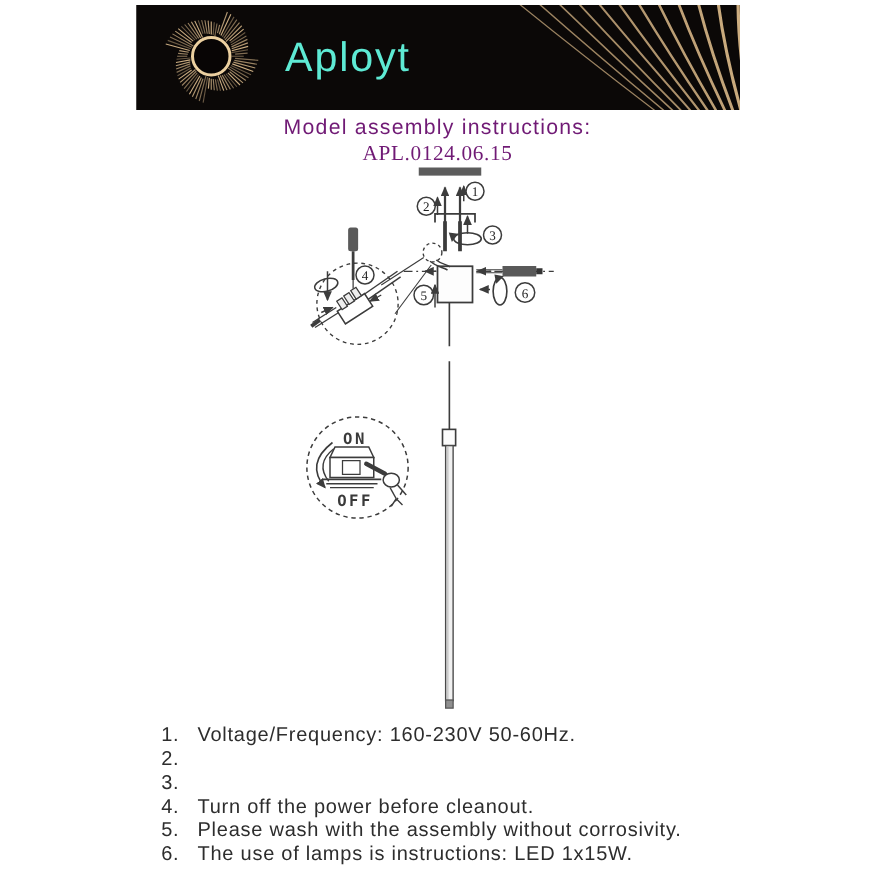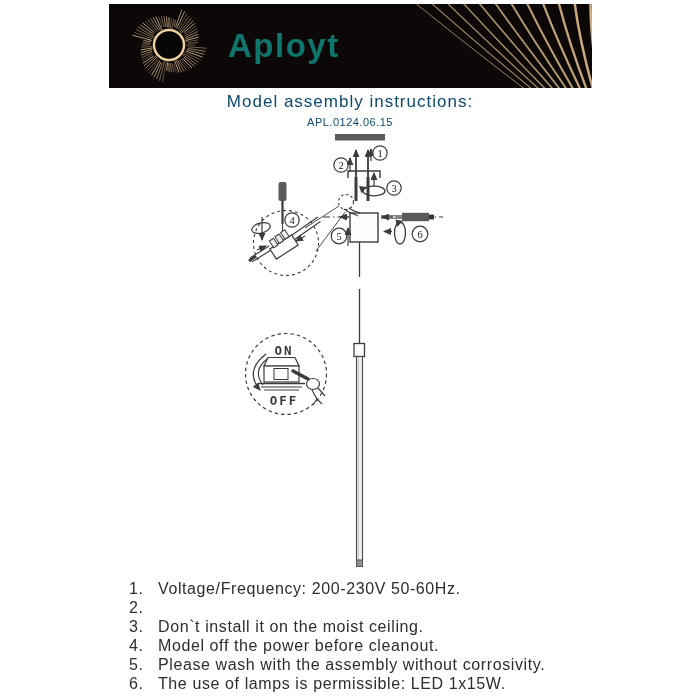--- a/index.html
+++ b/index.html
@@ -5,26 +5,26 @@
   html,body{margin:0;padding:0;background:#ffffff;}
   body{width:700px;height:700px;position:relative;overflow:hidden;
        font-family:"Liberation Sans",sans-serif;}
   .page{position:absolute;inset:0;background:#fff;}
 
   
   .banner{position:absolute;left:109px;top:4px;width:483px;height:84px;
           background:#0b0807;overflow:hidden;}
   .banner svg{position:absolute;left:0;top:0;}
   .brand-name{position:absolute;left:119px;top:0;height:84px;display:flex;align-items:center;
-              font-size:33px;letter-spacing:1.5px;color:#0f766e;font-weight:700;}
+              font-size:33px;letter-spacing:1.5px;color:#5eead4;font-weight:400;}
 
   
-  .title-block{position:absolute;left:0;top:91px;width:700px;text-align:center;color:#0c4a6e;}
+  .title-block{position:absolute;left:0;top:91px;width:700px;text-align:center;color:#701a75;}
   .title-line1{font-size:17px;letter-spacing:1px;line-height:21px;}
-  .title-line2{font-size:11px;letter-spacing:0.5px;line-height:21px;}
+  .title-line2{font-size:17px;letter-spacing:0.5px;line-height:21px;font-family:Liberation Serif, serif;}
 
   
   .diagram{position:absolute;left:235px;top:128px;}
   .ln{stroke:#3c3c3c;fill:none;}
   .mk{fill:#ffffff;stroke:#3c3c3c;stroke-width:1.2;}
   .mkt{font:10.5px "Liberation Serif",serif;text-anchor:middle;fill:#222;}
   .sw-label{font:bold 12.5px "DejaVu Sans Mono",monospace;letter-spacing:2px;
             text-anchor:middle;fill:#3a3a3a;}
 
   
@@ -277,36 +277,35 @@
     <g>
       <rect x="356.5" y="356.5" width="6" height="204" fill="#f0f0f0" stroke="#4a4a4a" stroke-width="1.1"></rect>
       <line x1="358.3" y1="357" x2="358.3" y2="560" stroke="#b5b5b5" stroke-width="0.8"></line>
       <rect x="356.5" y="560" width="6" height="6.5" fill="#8f8f8f" stroke="#555" stroke-width="1"></rect>
     </g>
   </svg>
 
   <div class="instructions">
     <div class="instr-row">
       <span class="instr-num">1.</span>
-      <span class="instr-text">Voltage/Frequency: 200-230V 50-60Hz.</span>
+      <span class="instr-text">Voltage/Frequency: 160-230V 50-60Hz.</span>
     </div>
     <div class="instr-row">
       <span class="instr-num">2.</span>
     </div>
     <div class="instr-row">
       <span class="instr-num">3.</span>
-      <span class="instr-text">Don`t install it on the moist ceiling.</span>
     </div>
     <div class="instr-row">
       <span class="instr-num">4.</span>
-      <span class="instr-text">Model off the power before cleanout.</span>
+      <span class="instr-text">Turn off the power before cleanout.</span>
     </div>
     <div class="instr-row">
       <span class="instr-num">5.</span>
       <span class="instr-text">Please wash with the assembly without corrosivity.</span>
     </div>
     <div class="instr-row">
       <span class="instr-num">6.</span>
-      <span class="instr-text">The use of lamps is permissible: LED 1x15W.</span>
+      <span class="instr-text">The use of lamps is instructions: LED 1x15W.</span>
     </div>
   </div>
 
 </div>
 
 </body></html>

